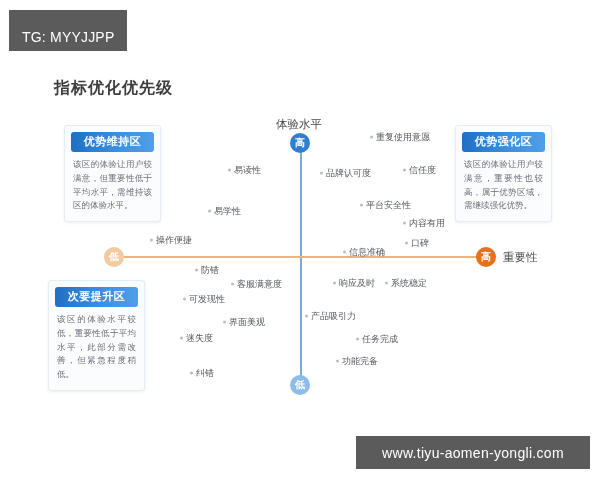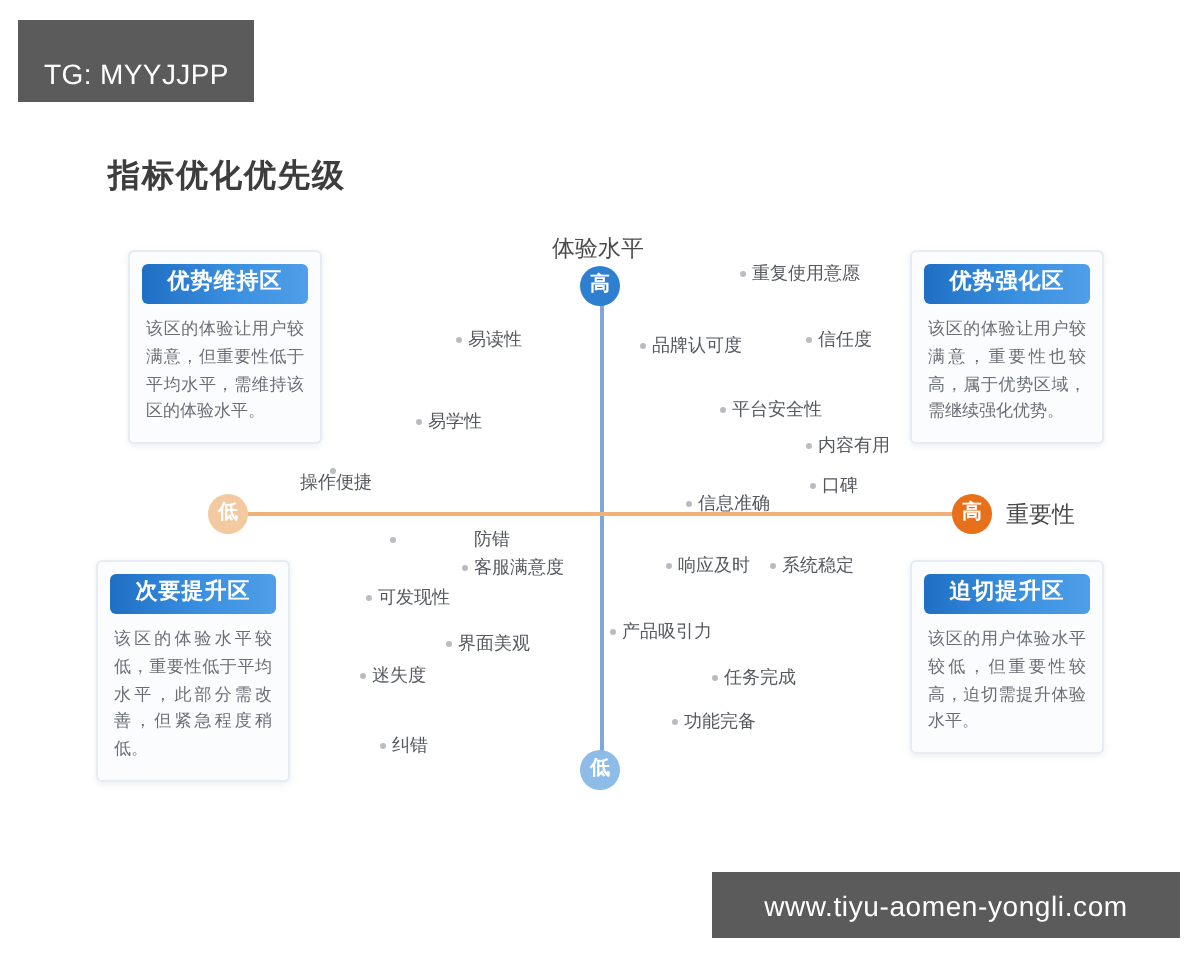--- a/index.html
+++ b/index.html
@@ -209,35 +209,31 @@
     <div class="quad-card q-tr">
       <div class="quad-head">优势强化区</div>
       <div class="quad-body">该区的体验让用户较满意，重要性也较高，属于优势区域，需继续强化优势。</div>
     </div>
 
     <div class="quad-card q-bl">
       <div class="quad-head">次要提升区</div>
       <div class="quad-body">该区的体验水平较低，重要性低于平均水平，此部分需改善，但紧急程度稍低。</div>
     </div>
 
-    <div class="quad-card q-br">
-      <div class="quad-head">迫切提升区</div>
-      <div class="quad-body">该区的用户体验水平较低，但重要性较高，迫切需提升体验水平。</div>
-    </div>
 
     <div id="points-layer">
         <div class="pt" style="left: 228px; top: 65px;">
           <span class="pt-dot"></span>
           <span class="pt-label">易读性</span>
         </div>
         <div class="pt" style="left: 208px; top: 106px;">
           <span class="pt-dot"></span>
           <span class="pt-label">易学性</span>
         </div>
-        <div class="pt" style="left: 150px; top: 135px; flex-direction: column;">
+        <div class="pt" style="left: 150px; top: 135px;">
           <span class="pt-dot"></span>
           <span class="pt-label">操作便捷</span>
         </div>
         <div class="pt" style="left: 370px; top: 32px;">
           <span class="pt-dot"></span>
           <span class="pt-label">重复使用意愿</span>
         </div>
         <div class="pt" style="left: 320px; top: 68px;">
           <span class="pt-dot"></span>
           <span class="pt-label">品牌认可度</span>
@@ -255,21 +251,21 @@
           <span class="pt-label">内容有用</span>
         </div>
         <div class="pt" style="left: 405px; top: 138px;">
           <span class="pt-dot"></span>
           <span class="pt-label">口碑</span>
         </div>
         <div class="pt" style="left: 343px; top: 147px;">
           <span class="pt-dot"></span>
           <span class="pt-label">信息准确</span>
         </div>
-        <div class="pt" style="left: 195px; top: 165px; gap: 36px;">
+        <div class="pt" style="left: 195px; top: 165px;">
           <span class="pt-dot"></span>
           <span class="pt-label">防错</span>
         </div>
         <div class="pt" style="left: 231px; top: 179px;">
           <span class="pt-dot"></span>
           <span class="pt-label">客服满意度</span>
         </div>
         <div class="pt" style="left: 183px; top: 194px;">
           <span class="pt-dot"></span>
           <span class="pt-label">可发现性</span>

